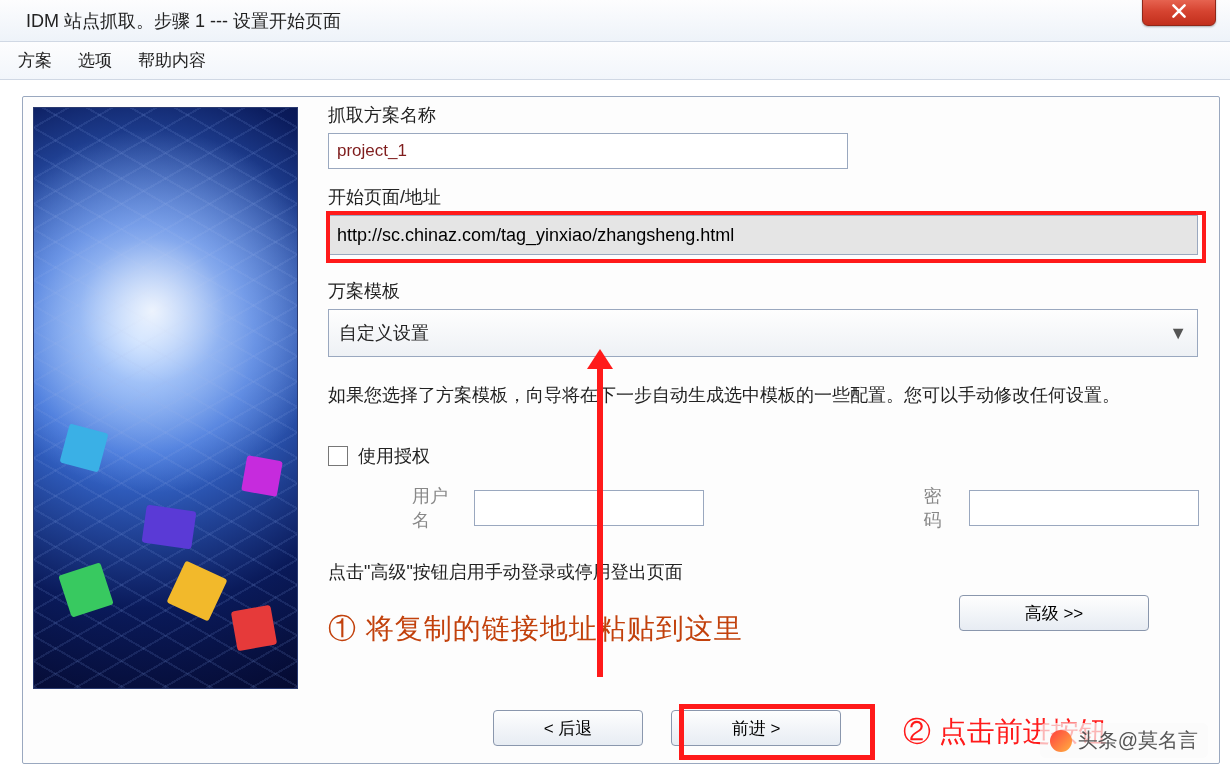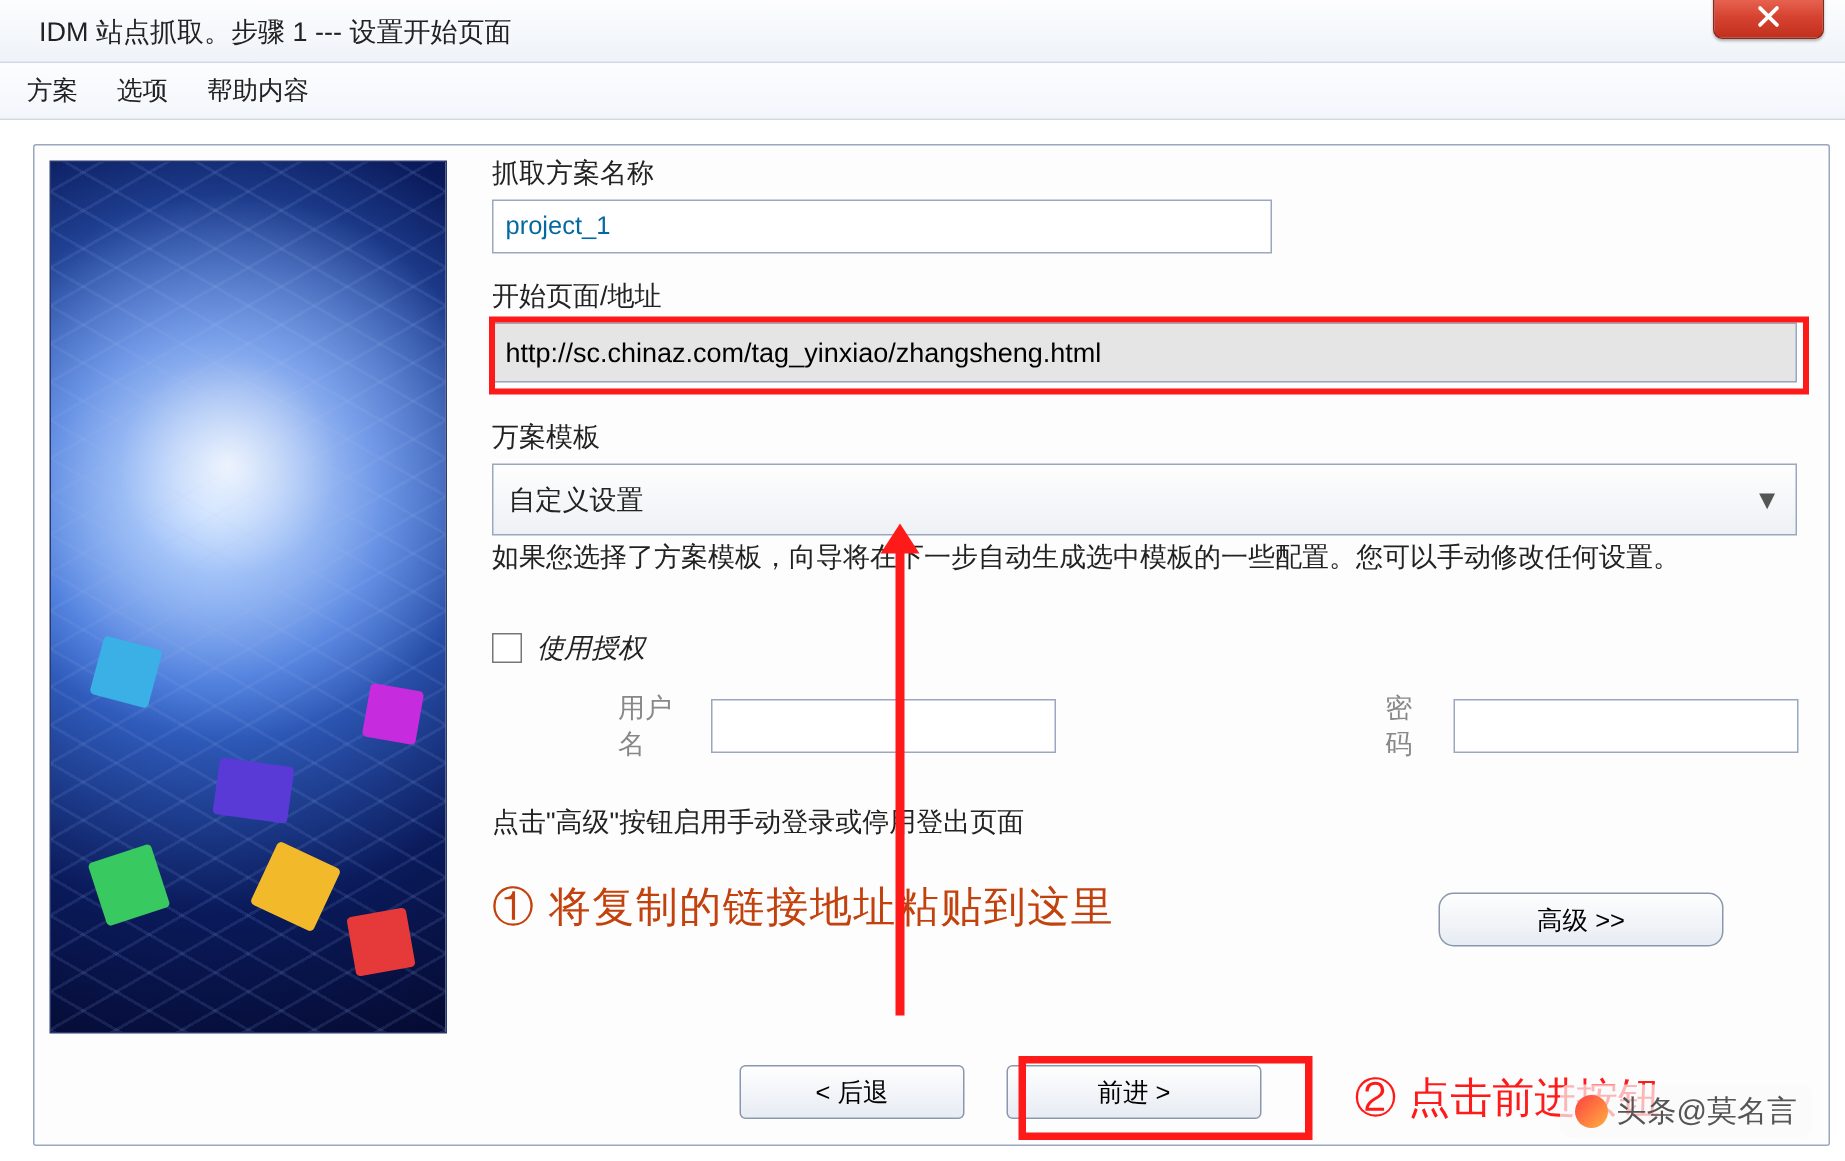--- a/index.html
+++ b/index.html
@@ -97,21 +97,21 @@
   position: relative;
 }
 .field-label { margin-bottom: 6px; font-size: 18px; }
 .text-input {
   width: 520px;
   height: 36px;
   border: 1px solid #9aa8bf;
   background: #fff;
   padding: 4px 8px;
   font-size: 17px;
-  color: #0369a1;
+  color: #7f1d1d;
 }
 .url-row { position: relative; margin-top: 16px; }
 .red-box {
   position: absolute;
   border: 4px solid #ff1a1a;
   pointer-events: none;
 }
 .red-url-box { left: -2px; top: 26px; width: 880px; height: 52px; }
 .url-input {
   width: 870px;
@@ -128,22 +128,22 @@
   height: 48px;
   border: 1px solid #9aa8bf;
   background: linear-gradient(to bottom, #fefefe, #eef1f5);
   display: flex;
   align-items: center;
   justify-content: space-between;
   padding: 0 10px;
   margin-top: 4px;
 }
 .select-box .arrow { color: #555; }
-.help-text { margin-top: 0; font-size: 18px; line-height: 1.6; width: 870px; }
-.auth-row { margin-top: 34px; display: flex; align-items: center; gap: 10px; font-style: italic; }
+.help-text { margin-top: 24px; font-size: 18px; line-height: 1.6; width: 870px; }
+.auth-row { margin-top: 34px; display: flex; align-items: center; gap: 10px; }
 .checkbox {
   width: 20px; height: 20px; border: 1px solid #777; background: #fff; display:inline-block;
 }
 .cred-row {
   margin-top: 16px;
   display: flex;
   align-items: center;
   gap: 12px;
   color: #888;
 }
@@ -284,21 +284,21 @@
         <span style="margin-left:84px;">用户名</span>
         <input class="text-input" disabled="" style="">
         <span class="gap"></span>
         <span>密码</span>
         <input class="text-input" disabled="" style="">
       </div>
 
       <div class="hint-text">点击"高级"按钮启用手动登录或停用登出页面</div>
 
       <div class="adv-btn-anchor">
-        <button class="win-btn" style="min-width:190px;border-radius:10px;">高级 &gt;&gt;</button>
+        <button class="win-btn" style="min-width:190px;">高级 &gt;&gt;</button>
       </div>
 
       <div class="annotation-1">① 将复制的链接地址粘贴到这里</div>
 
     </div>
 
     <div class="red-arrow"></div>
 
     <div class="nav-row">
       <button class="win-btn">&lt; 后退</button>

